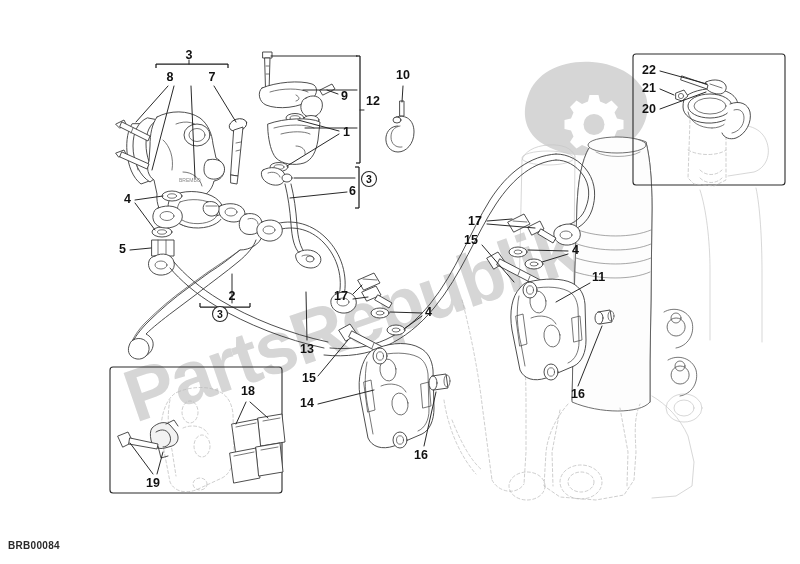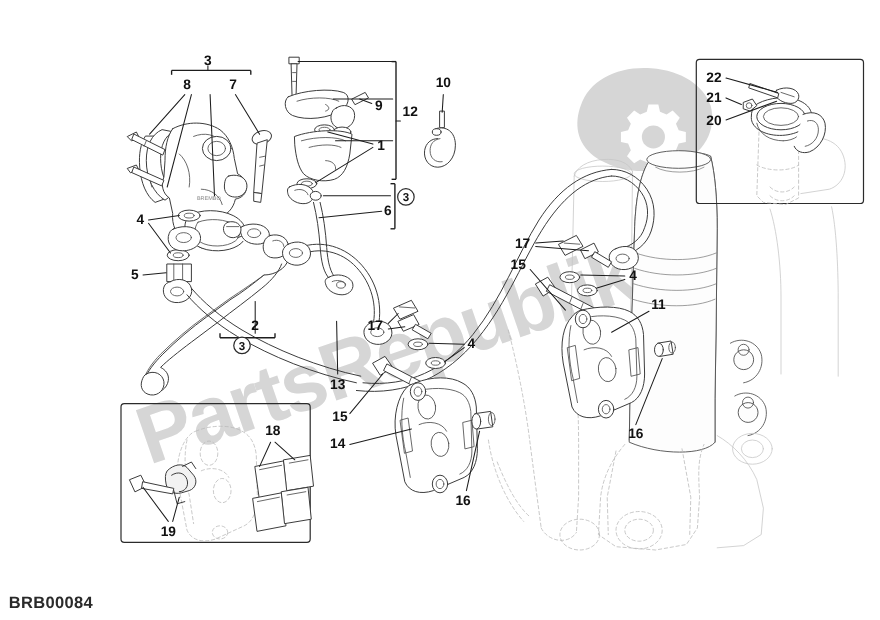--- a/index.html
+++ b/index.html
@@ -45,21 +45,21 @@
   .numr{ text-anchor:end; }
   .circ{fill:#ffffff;stroke:#2b2b2b;stroke-width:1.1;}
   .circnum{
     font-family:"Liberation Sans", sans-serif;
     font-size:10.5px;font-weight:bold;fill:#111111;
     text-anchor:middle;dominant-baseline:middle;
   }
   #code{
     position:absolute;left:8px;top:540px;z-index:6;
     font-family:"Liberation Sans", sans-serif;
-    font-size:15px;font-weight:bold;color:#2a2a2a;
+    font-size:10px;font-weight:bold;color:#2a2a2a;
     letter-spacing:0.3px;
   }
   .wmtext{
     font-family:"Liberation Sans", sans-serif;
     font-weight:bold;
     fill:#d6d6d6;
     font-size:74px;
     letter-spacing:-2px;
   }
   .wmblob{ fill:#d6d6d6; }

